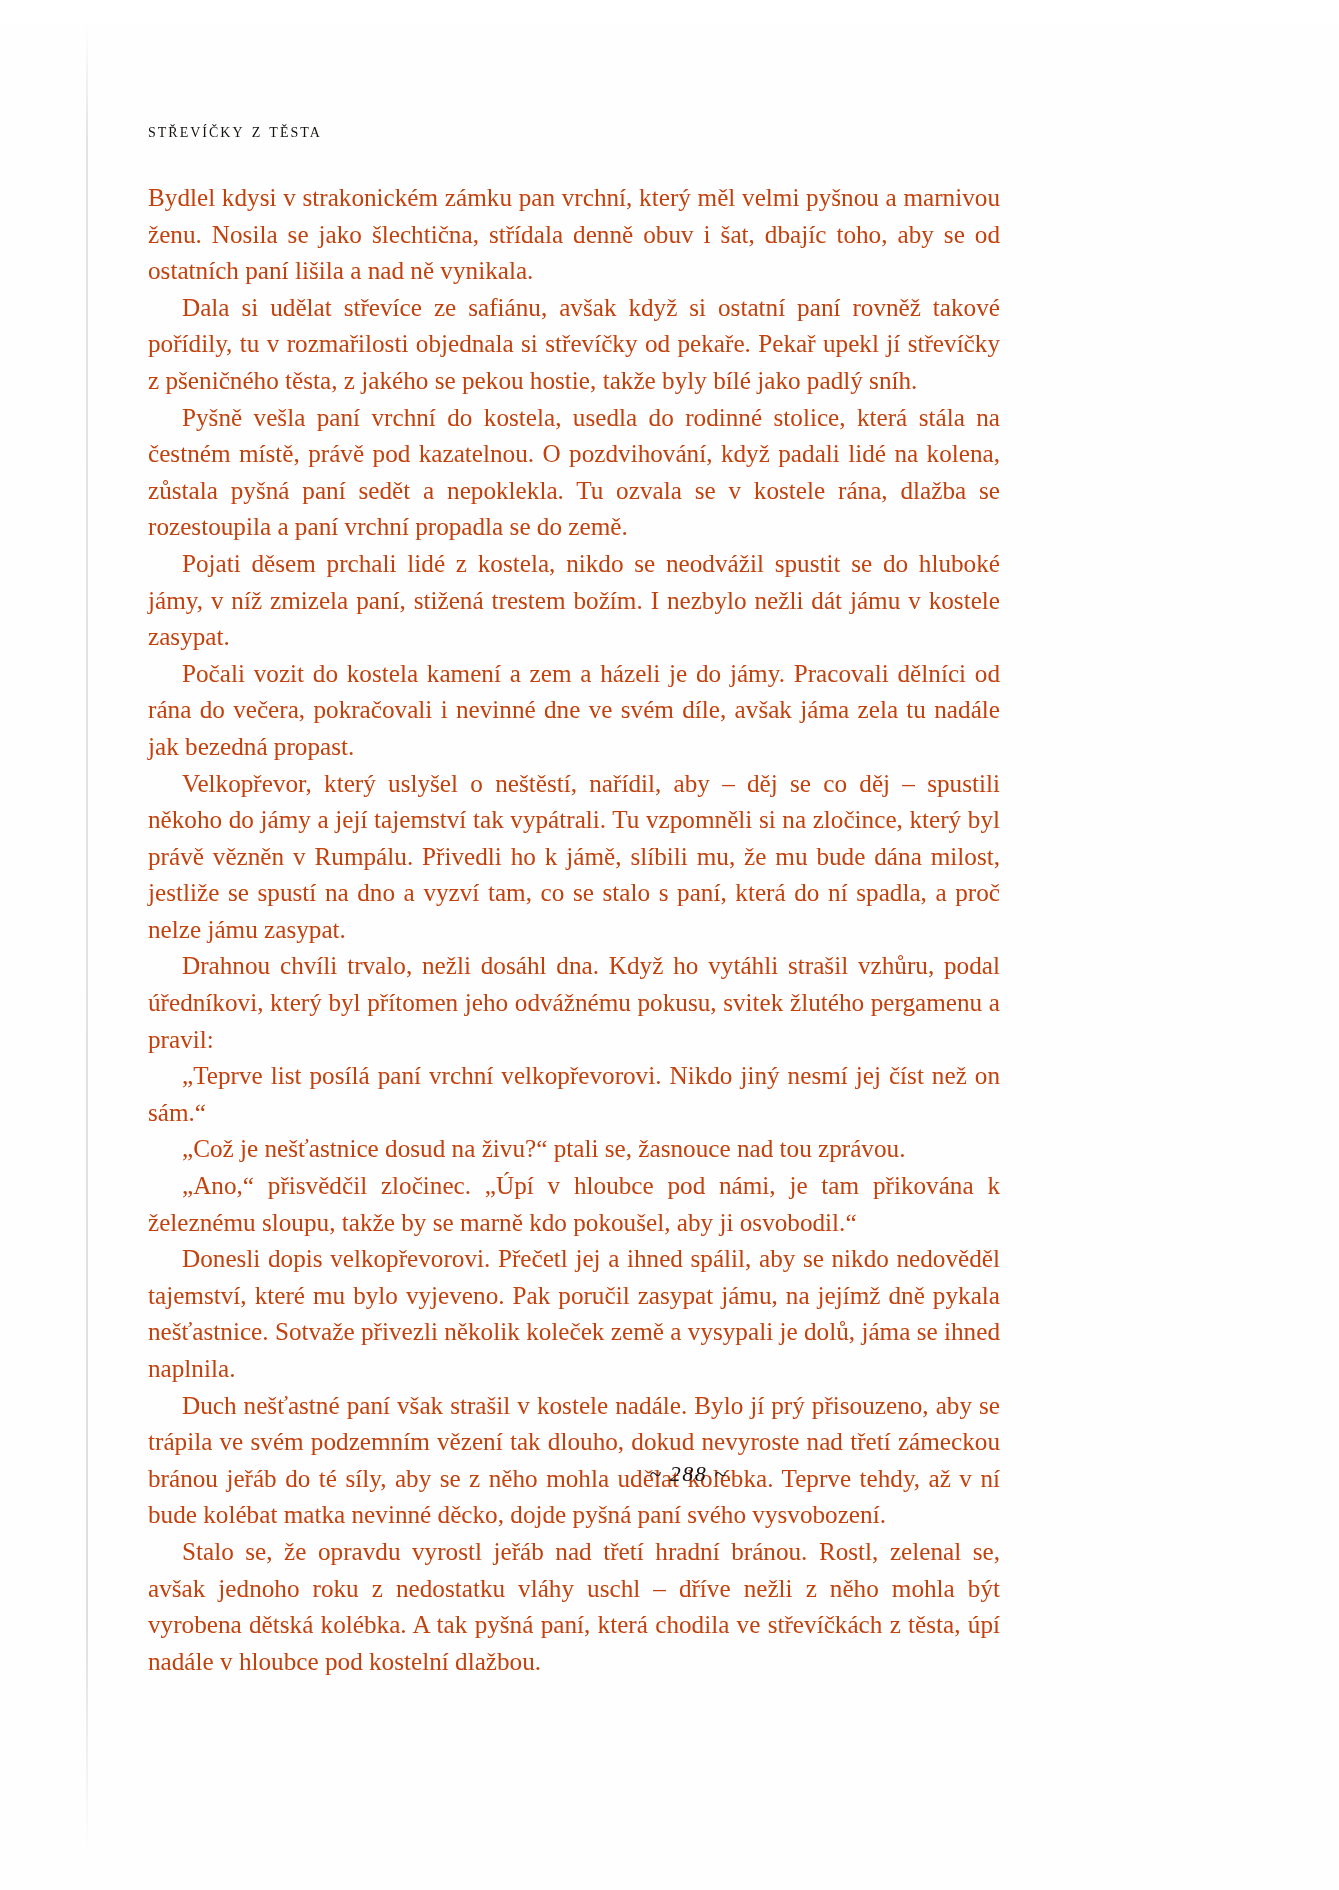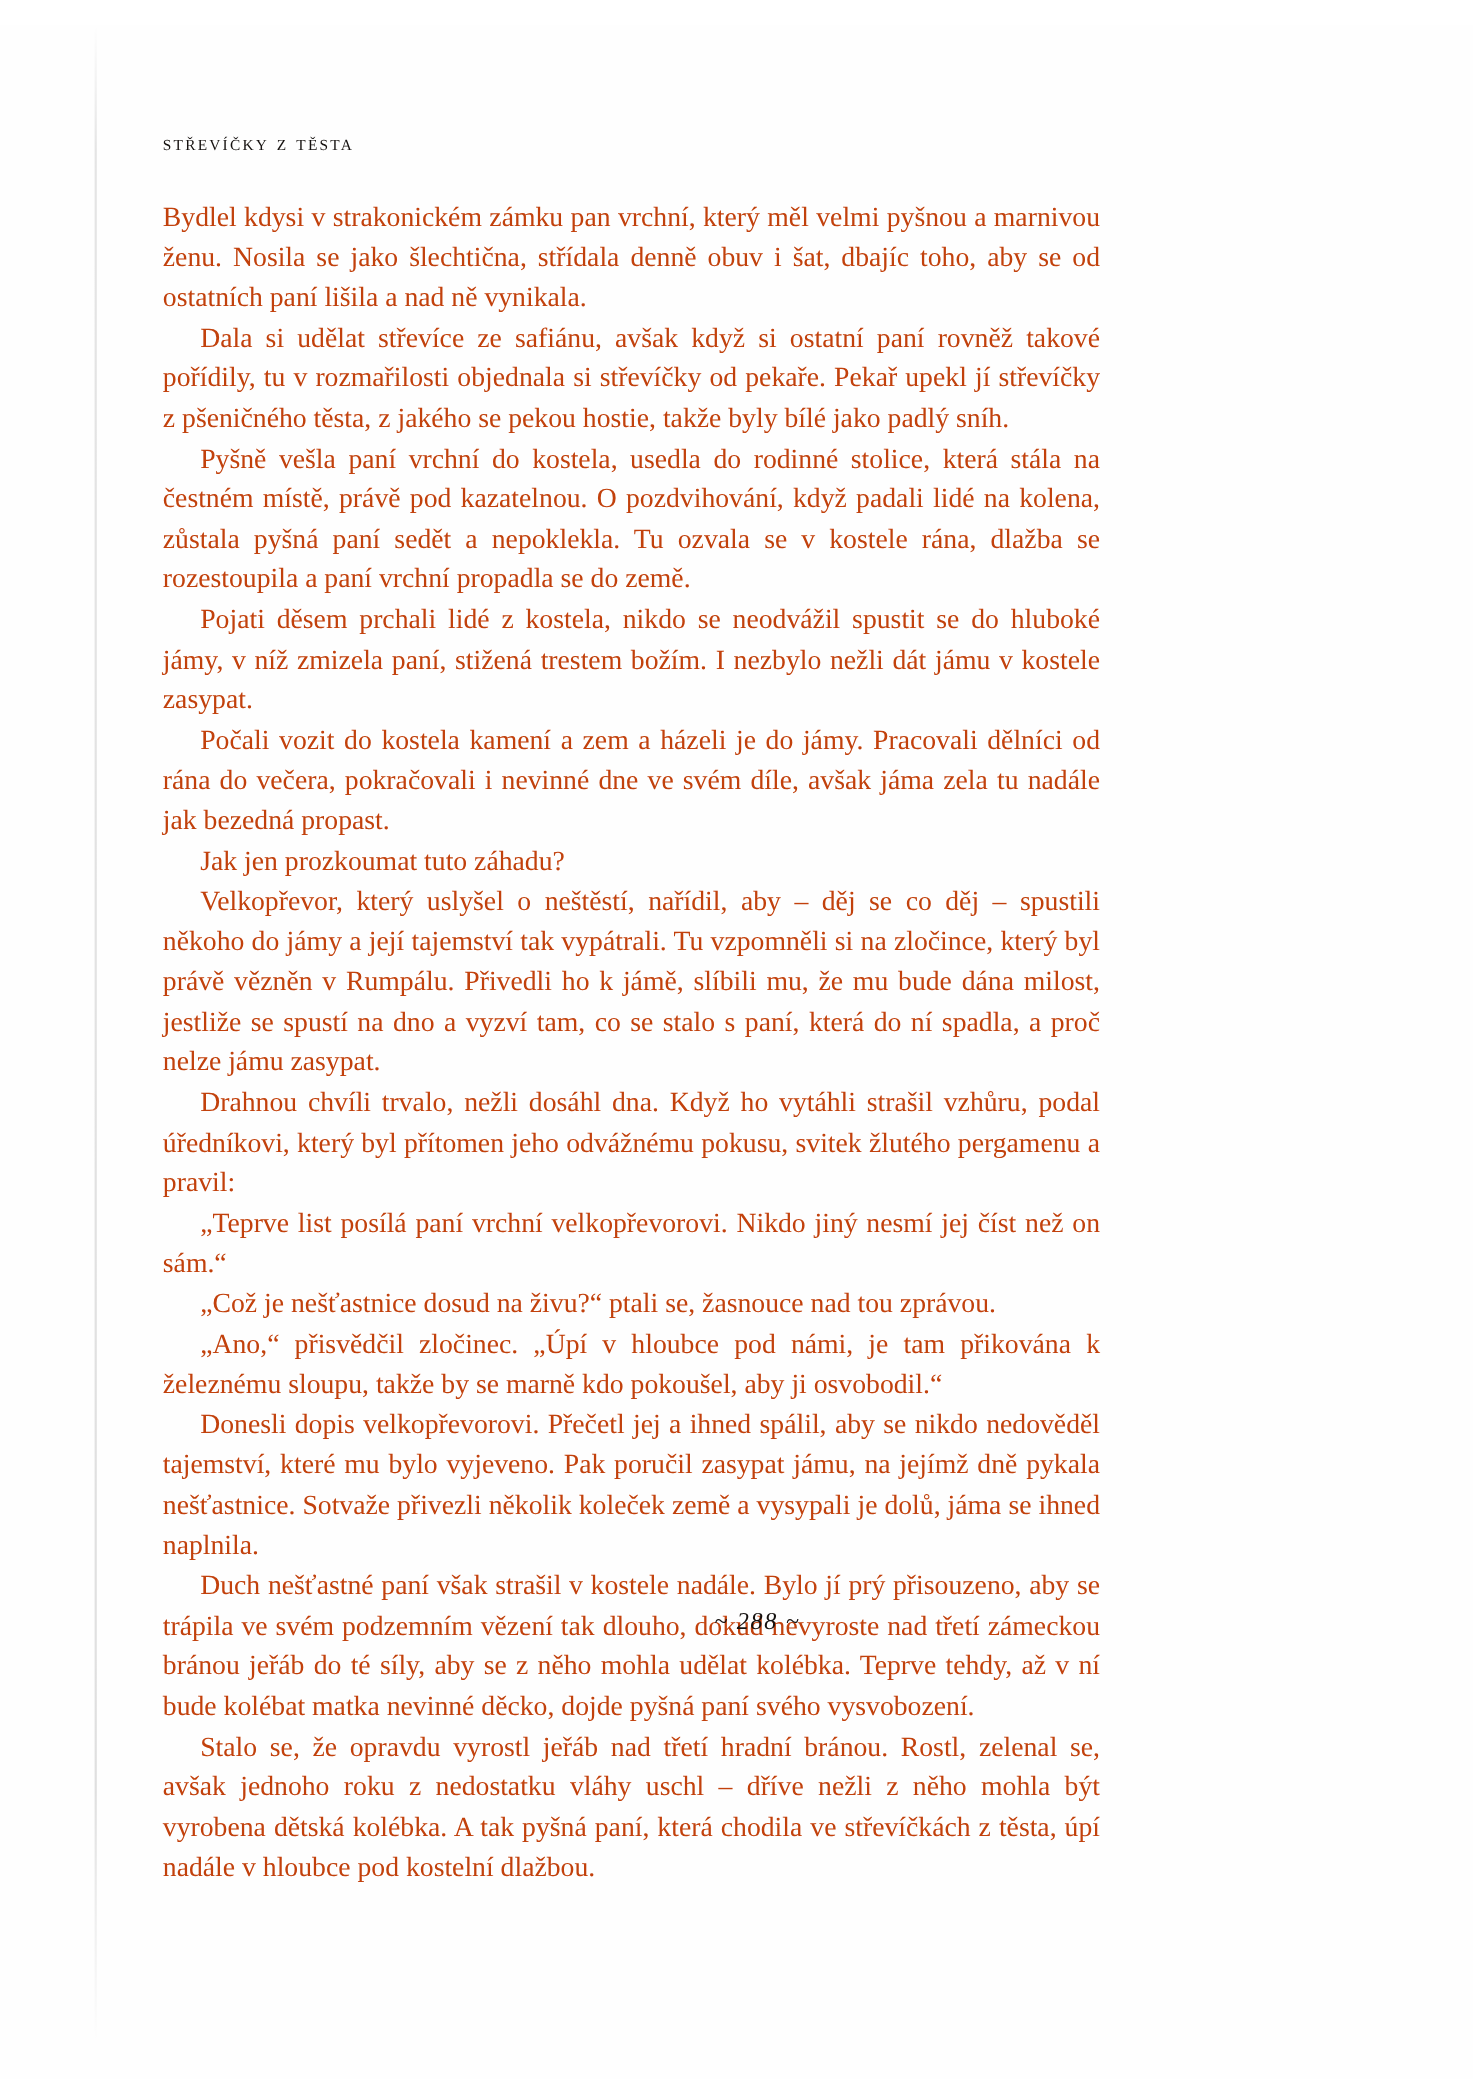--- a/index.html
+++ b/index.html
@@ -88,21 +88,20 @@
   <div class="content">
 
     <div class="running-head">Střevíčky z těsta</div>
 
     <div class="body-text">
       <p class="first">Bydlel kdysi v strakonickém zámku pan vrchní, který měl velmi pyšnou a marnivou ženu. Nosila se jako šlechtična, střídala denně obuv i šat, dbajíc toho, aby se od ostatních paní lišila a nad ně vynikala.</p>
       <p>Dala si udělat střevíce ze safiánu, avšak když si ostatní paní rovněž takové pořídily, tu v rozmařilosti objednala si střevíčky od pekaře. Pekař upekl jí střevíčky z pšeničného těsta, z jakého se pekou hostie, takže byly bílé jako padlý sníh.</p>
       <p>Pyšně vešla paní vrchní do kostela, usedla do rodinné stolice, která stála na čestném místě, právě pod kazatelnou. O pozdvihování, když padali lidé na kolena, zůstala pyšná paní sedět a nepoklekla. Tu ozvala se v kostele rána, dlažba se rozestoupila a paní vrchní propadla se do země.</p>
       <p>Pojati děsem prchali lidé z kostela, nikdo se neodvážil spustit se do hluboké jámy, v níž zmizela paní, stižená trestem božím. I nezbylo nežli dát jámu v kostele zasypat.</p>
       <p>Počali vozit do kostela kamení a zem a házeli je do jámy. Pracovali dělníci od rána do večera, pokračovali i nevinné dne ve svém díle, avšak jáma zela tu nadále jak bezedná propast.</p>
-      <p>Jak jen prozkoumat tuto záhadu?</p>
       <p>Velkopřevor, který uslyšel o neštěstí, nařídil, aby – děj se co děj – spustili někoho do jámy a její tajemství tak vypátrali. Tu vzpomněli si na zločince, který byl právě vězněn v Rumpálu. Přivedli ho k jámě, slíbili mu, že mu bude dána milost, jestliže se spustí na dno a vyzví tam, co se stalo s paní, která do ní spadla, a proč nelze jámu zasypat.</p>
       <p>Drahnou chvíli trvalo, nežli dosáhl dna. Když ho vytáhli strašil vzhůru, podal úředníkovi, který byl přítomen jeho odvážnému pokusu, svitek žlutého pergamenu a pravil:</p>
       <p>„Teprve list posílá paní vrchní velkopřevorovi. Nikdo jiný nesmí jej číst než on sám.“</p>
       <p>„Což je nešťastnice dosud na živu?“ ptali se, žasnouce nad tou zprávou.</p>
       <p>„Ano,“ přisvědčil zločinec. „Úpí v hloubce pod námi, je tam přikována k železnému sloupu, takže by se marně kdo pokoušel, aby ji osvobodil.“</p>
       <p>Donesli dopis velkopřevorovi. Přečetl jej a ihned spálil, aby se nikdo nedověděl tajemství, které mu bylo vyjeveno. Pak poručil zasypat jámu, na jejímž dně pykala nešťastnice. Sotvaže přivezli několik koleček země a vysypali je dolů, jáma se ihned naplnila.</p>
       <p>Duch nešťastné paní však strašil v kostele nadále. Bylo jí prý přisouzeno, aby se trápila ve svém podzemním vězení tak dlouho, dokud nevyroste nad třetí zámeckou bránou jeřáb do té síly, aby se z něho mohla udělat kolébka. Teprve tehdy, až v ní bude kolébat matka nevinné děcko, dojde pyšná paní svého vysvobození.</p>
       <p>Stalo se, že opravdu vyrostl jeřáb nad třetí hradní bránou. Rostl, zelenal se, avšak jednoho roku z nedostatku vláhy uschl – dříve nežli z něho mohla být vyrobena dětská kolébka. A tak pyšná paní, která chodila ve střevíčkách z těsta, úpí nadále v hloubce pod kostelní dlažbou.</p>
     </div>
 

